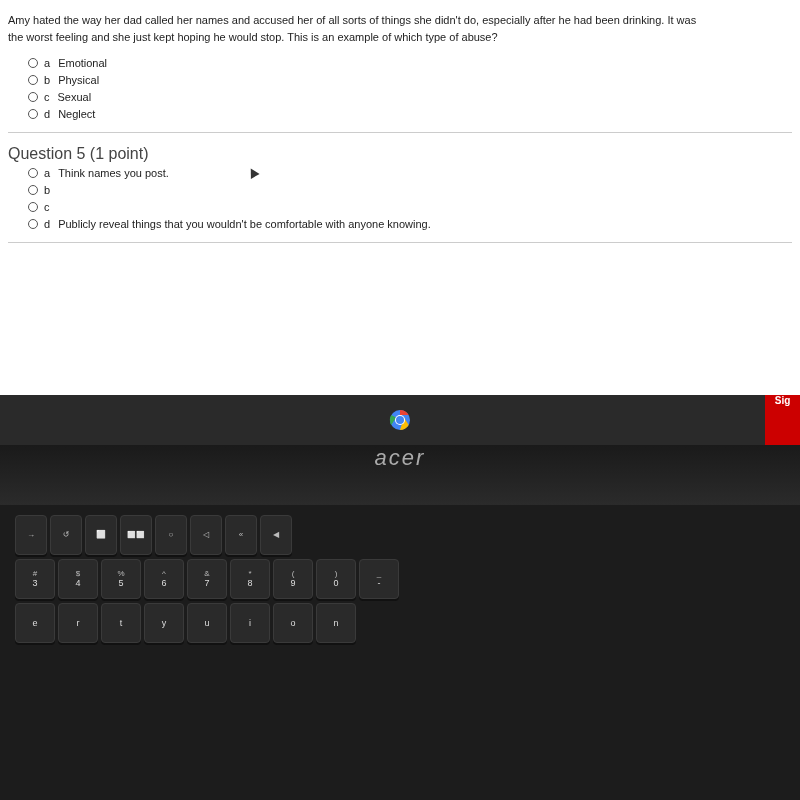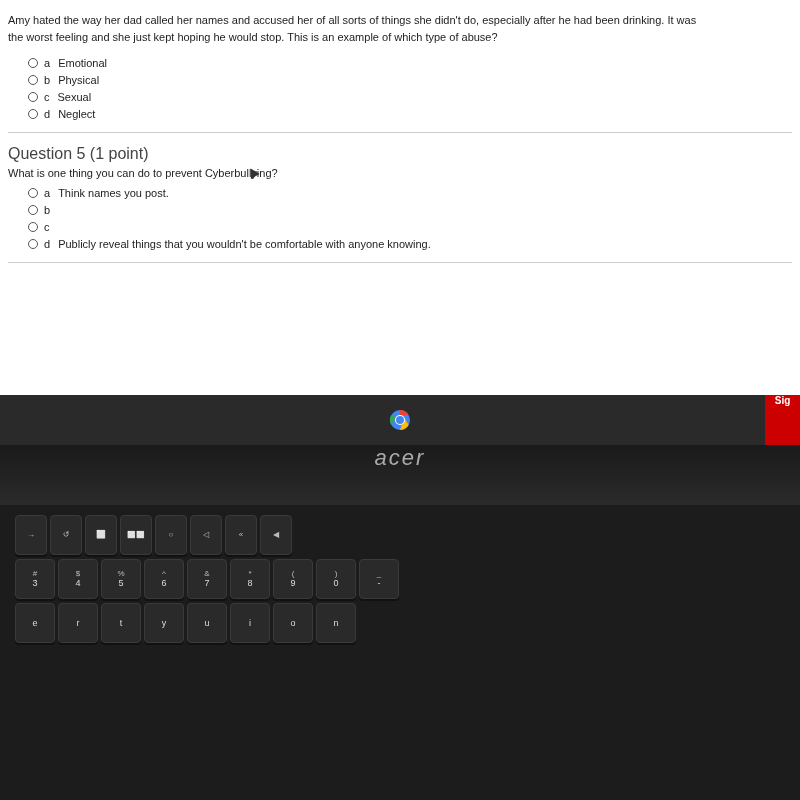--- a/index.html
+++ b/index.html
@@ -237,21 +237,20 @@
 
   <div class="cursor-indicator"></div>
 
   <hr class="divider">
 
   <div class="question-block">
     <div class="question-header">
       <span>Question 5</span>
       <span>(1 point)</span>
     </div>
-    <p class="question-text">What is one thing you can do to prevent Cyberbullying?</p>
 
     <ul class="options-list">
       <li class="option-item">
         <span class="radio-circle"></span>
         <span class="option-letter">a</span>
         <span>Think names you post.</span>
       </li>
       <li class="option-item">
         <span class="radio-circle"></span>
         <span class="option-letter">b</span>

